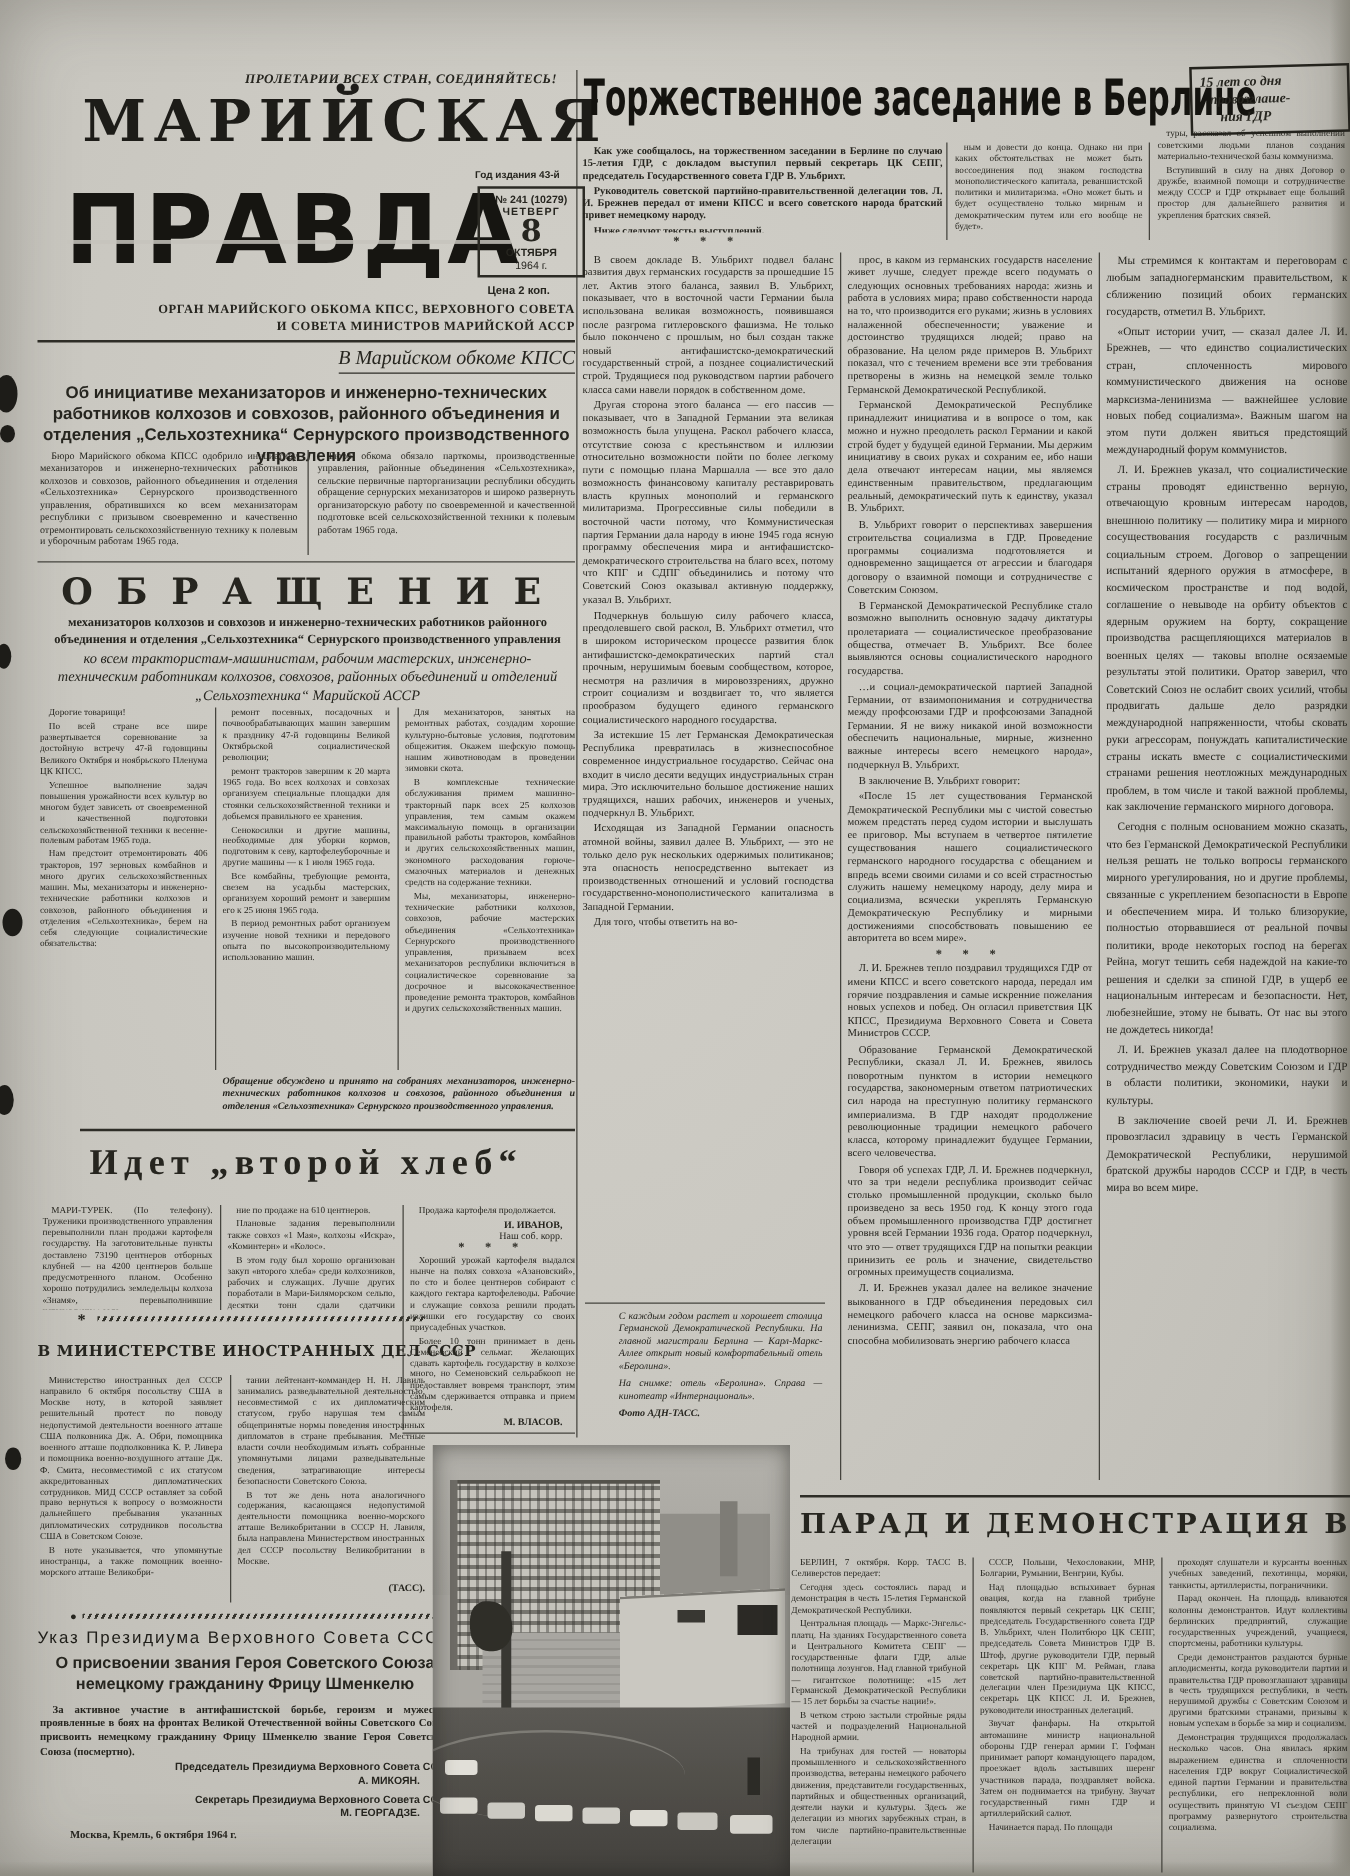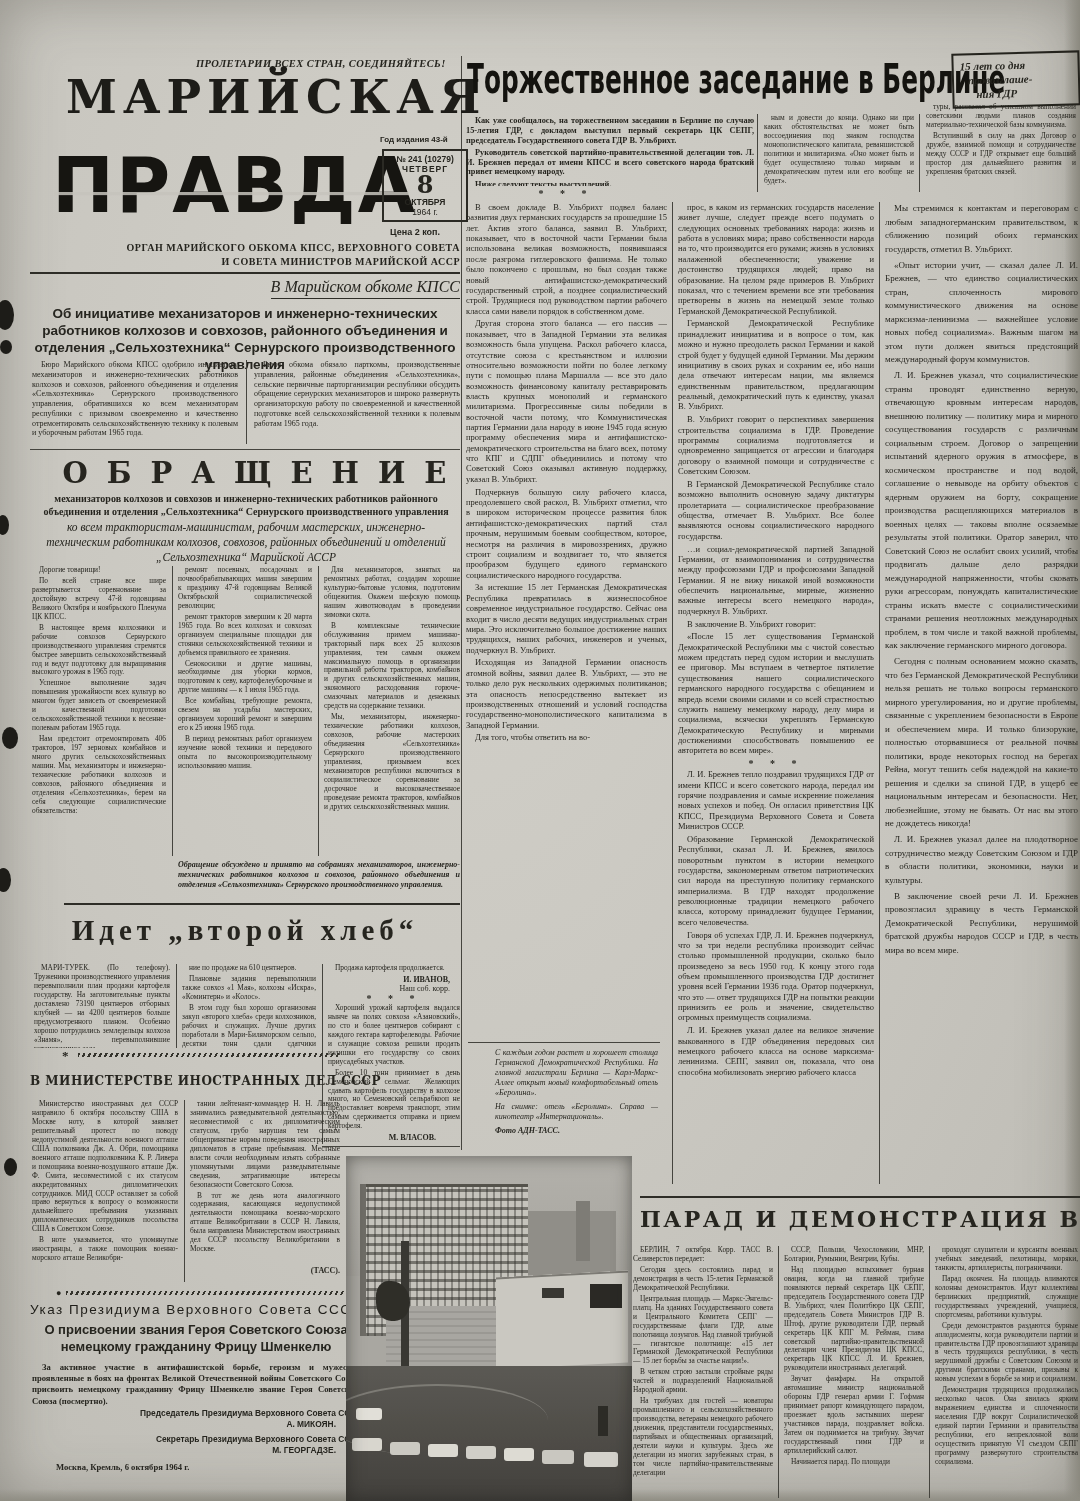--- a/index.html
+++ b/index.html
@@ -35,21 +35,21 @@
   .datebox{border:2px solid #2b2a24;text-align:center;padding:3px 2px;font-family:"Liberation Sans",sans-serif;}
   .datebox .iss{font-size:8.5px;font-weight:bold;}
   .datebox .dow{font-size:8.5px;font-weight:bold;letter-spacing:1px;}
   .datebox .day{font-family:"DejaVu Serif",serif;font-size:24px;line-height:.95;font-weight:bold;}
   .datebox .mon{font-size:8.5px;font-weight:bold;}
   .datebox .yr{font-size:8.5px;}
   .organ{font-weight:bold;font-size:10px;letter-spacing:.5px;line-height:1.35;}
   
   .obkom-label{font-style:italic;font-size:16px;border-bottom:1px solid #2e2d27;padding-bottom:2px;display:inline-block;}
   .obkom-head{font-family:"Liberation Sans",sans-serif;font-weight:bold;font-size:13.5px;line-height:1.25;text-align:center;}
-  .obr-title{font-family:"DejaVu Serif",serif;font-weight:bold;font-size:29px;letter-spacing:19px;text-align:center;padding-left:19px;white-space:nowrap;}
+  .obr-title{font-family:"DejaVu Serif",serif;font-weight:bold;font-size:29px;letter-spacing:19px;padding-left:19px;white-space:nowrap;}
   .obr-sub{font-weight:bold;font-size:10px;line-height:1.3;text-align:center;}
   .obr-addr{font-style:italic;font-size:11.5px;line-height:1.3;text-align:center;}
   .hleb-title{font-family:Liberation Serif, serif;font-weight:bold;font-size:29px;letter-spacing:5px;text-align:center;white-space:nowrap;}
   .mid-title{font-family:"DejaVu Serif",serif;font-weight:bold;font-size:12px;letter-spacing:.5px;text-align:center;white-space:nowrap;}
   .ukaz-kick{font-family:"Liberation Sans",sans-serif;font-size:13.5px;letter-spacing:1.5px;text-align:center;white-space:nowrap;color:#1f1e19;}
   .ukaz-head{font-family:"Liberation Sans",sans-serif;font-weight:bold;font-size:13px;line-height:1.3;text-align:center;}
   .main-head{font-family:"DejaVu Sans",sans-serif;font-weight:bold;font-size:40px;white-space:nowrap;display:inline-block;transform:scaleX(.62);transform-origin:left center;color:#14130f;}
   .badge{border:2px solid #24231d;font-style:italic;font-weight:bold;font-size:11px;line-height:1.25;padding:5px 6px;text-align:left;transform:rotate(-1.5deg);}
   .parad-title{font-family:"DejaVu Serif",serif;font-weight:bold;font-size:22px;letter-spacing:2.5px;text-align:center;white-space:nowrap;}
   .sig{font-weight:bold;font-size:8px;}
@@ -109,21 +109,20 @@
       <p>Бюро обкома обязало парткомы, производственные управления, районные объединения «Сельхозтехника», сельские первичные парторганизации республики обсудить обращение сернурских механизаторов и широко развернуть организаторскую работу по своевременной и качественной подготовке всей сельскохозяйственной техники к полевым работам 1965 года.</p>
     </div>
   <div class="hr" style="left:30px;top:449px;width:430px;"></div>
 
   <div class="abs obr-title" style="left:30px;top:456px;width:430px;">ОБРАЩЕНИЕ</div>
   <div class="abs obr-sub" style="left:36px;top:492px;width:420px;">механизаторов колхозов и совхозов и инженерно-технических работников районного объединения и отделения „Сельхозтехника“ Сернурского производственного управления</div>
   <div class="abs obr-addr" style="left:36px;top:520px;width:420px;">ко всем трактористам-машинистам, рабочим мастерских, инженерно-техническим работникам колхозов, совхозов, районных объединений и отделений „Сельхозтехника“ Марийской АССР</div>
   <div class="abs bt bt7" style="left:32px;top:566px;width:134px;height:330px;">
       <p>Дорогие товарищи!</p>
       <p>По всей стране все шире развертывается соревнование за достойную встречу 47-й годовщины Великого Октября и ноябрьского Пленума ЦК КПСС.</p>
-      <p>В настоящее время колхозники и рабочие совхозов Сернурского производственного управления стремятся быстрее завершить сельскохозяйственный год и ведут подготовку для выращивания высокого урожая в 1965 году.</p>
       <p>Успешное выполнение задач повышения урожайности всех культур во многом будет зависеть от своевременной и качественной подготовки сельскохозяйственной техники к весенне-полевым работам 1965 года.</p>
       <p>Нам предстоит отремонтировать 406 тракторов, 197 зерновых комбайнов и много других сельскохозяйственных машин. Мы, механизаторы и инженерно-технические работники колхозов и совхозов, районного объединения и отделения «Сельхозтехника», берем на себя следующие социалистические обязательства:</p>
     </div>
   <div class="vr" style="left:172px;top:566px;height:290px;"></div>
   <div class="abs bt bt7" style="left:178px;top:566px;width:134px;height:290px;">
       <p>ремонт посевных, посадочных и почвообрабатывающих машин завершим к празднику 47-й годовщины Великой Октябрьской социалистической революции;</p>
       <p>ремонт тракторов завершим к 20 марта 1965 года. Во всех колхозах и совхозах организуем специальные площадки для стоянки сельскохозяйственной техники и добьемся правильного ее хранения.</p>
       <p>Сенокосилки и другие машины, необходимые для уборки кормов, подготовим к севу, картофелеуборочные и другие машины — к 1 июля 1965 года.</p>
       <p>Все комбайны, требующие ремонта, свезем на усадьбы мастерских, организуем хороший ремонт и завершим его к 25 июня 1965 года.</p>
       <p>В период ремонтных работ организуем изучение новой техники и передового опыта по высокопроизводительному использованию машин.</p>
@@ -152,21 +151,21 @@
     <div class="bt bt7">
         <p>Продажа картофеля продолжается.</p>
       </div>
     <div class="sig right" style="padding-right:10px;">И. ИВАНОВ,</div>
     <div class="sig right" style="padding-right:10px;font-weight:normal;">Наш соб. корр.</div>
     <div class="stars">* * *</div>
     <div class="bt bt7">
         <p>Хороший урожай картофеля выдался нынче на полях совхоза «Азановский», по сто и более центнеров собирают с каждого гектара картофелеводы. Рабочие и служащие совхоза решили продать излишки его государству со своих приусадебных участков.</p>
         <p>Более 10 тонн принимает в день Семеновский сельмаг. Желающих сдавать картофель государству в колхозе много, но Семеновский сельрабкооп не предоставляет вовремя транспорт, этим самым сдерживается отправка и прием картофеля.</p>
       </div>
-    <div class="sig right" style="padding-right:24px;">М. ВЛАСОВ.</div>
+    <div class="sig right" style="padding-right:10px;">М. ВЛАСОВ.</div>
   </div>
   <div class="hr" style="left:322px;top:1146px;width:138px;"></div>
 
   <div class="abs bold" style="left:62px;top:1048px;font-size:13px;">*</div>
   <div class="zig" style="left:78px;top:1053px;width:262px;"></div>
   <div class="abs mid-title" style="left:30px;top:1074px;width:312px;">В МИНИСТЕРСТВЕ ИНОСТРАННЫХ ДЕЛ СССР</div>
   <div class="abs bt bt7" style="left:32px;top:1100px;width:146px;height:184px;">
       <p>Министерство иностранных дел СССР направило 6 октября посольству США в Москве ноту, в которой заявляет решительный протест по поводу недопустимой деятельности военного атташе США полковника Дж. А. Обри, помощника военного атташе подполковника К. Р. Ливера и помощника военно-воздушного атташе Дж. Ф. Смита, несовместимой с их статусом аккредитованных дипломатических сотрудников. МИД СССР оставляет за собой право вернуться к вопросу о возможности дальнейшего пребывания указанных дипломатических сотрудников посольства США в Советском Союзе.</p>
       <p>В ноте указывается, что упомянутые иностранцы, а также помощник военно-морского атташе Великобри-</p>
     </div>

